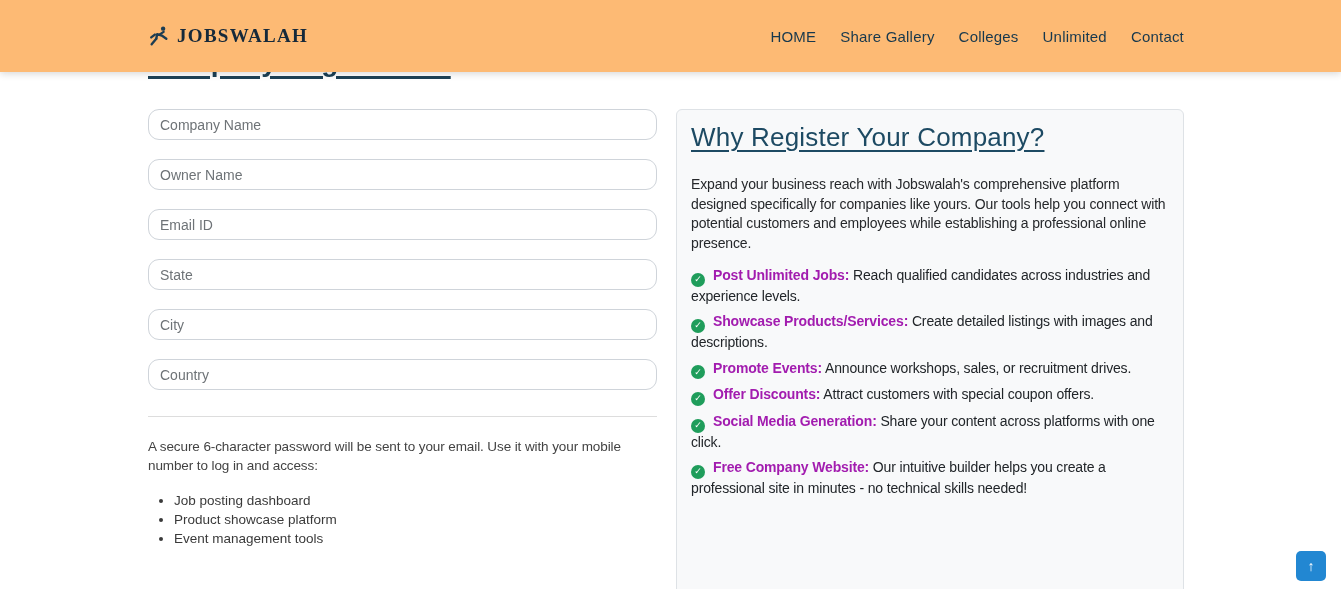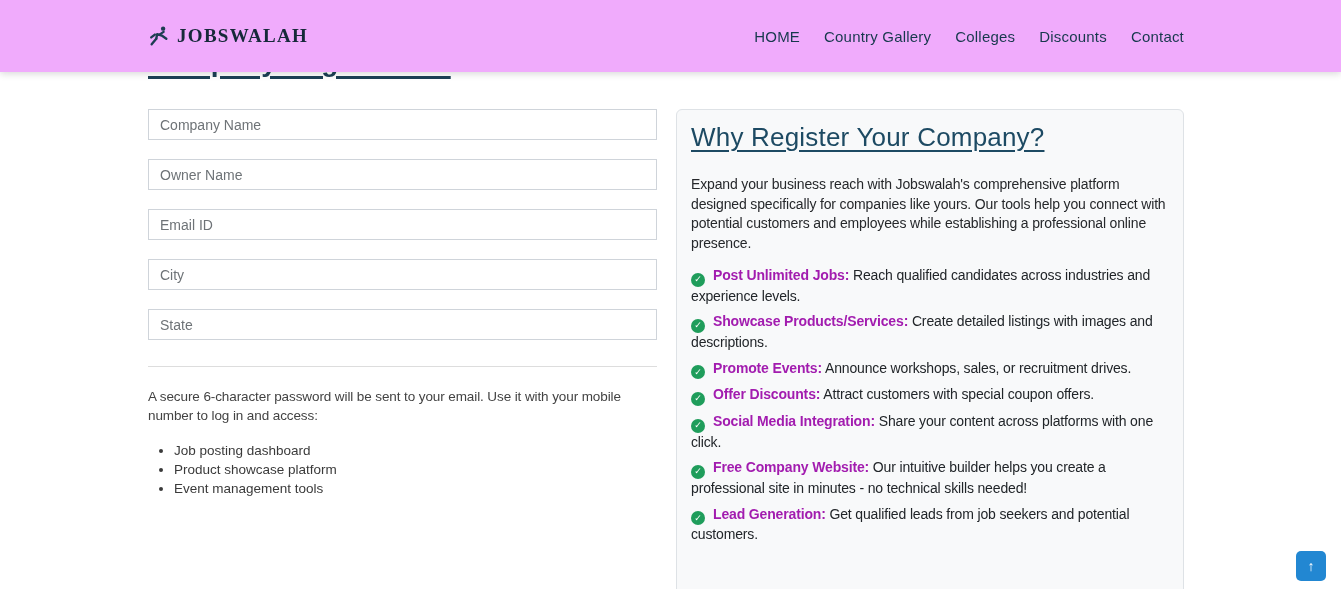--- a/index.html
+++ b/index.html
@@ -4,21 +4,21 @@
 <style>
   html,body{margin:0;padding:0;}
   body{
     width:1341px;height:589px;position:relative;overflow:hidden;
     background:#ffffff;
     font-family:"Liberation Sans","DejaVu Sans",sans-serif;
   }
   
   .navbar{
     position:absolute;top:0;left:0;width:1341px;height:72px;
-    background:#f0abfc;z-index:10;
+    background:#fdba74;z-index:10;
     box-shadow:0 2px 7px rgba(0,0,0,.15);
     display:flex;align-items:center;box-sizing:border-box;
     padding:0 157px 0 148px;justify-content:space-between;
   }
   .brand{display:flex;align-items:center;gap:7px;cursor:pointer;text-decoration:none;}
   .brand-text{
     font-family:"Liberation Serif","DejaVu Serif",serif;
     font-weight:700;font-size:19px;letter-spacing:1.3px;color:#16293a;
   }
   .nav{display:flex;gap:24px;align-items:center;}
@@ -29,21 +29,21 @@
   .page-heading{
     position:absolute;left:148px;top:46px;z-index:1;margin:0;
     font-size:28px;font-weight:600;color:#1c4156;letter-spacing:.2px;
     text-decoration:underline;text-decoration-thickness:2.5px;text-underline-offset:5px;
     white-space:nowrap;
   }
   
   .form-col{position:absolute;left:148px;top:109px;width:509px;z-index:2;}
   .form-col input{
     display:block;width:100%;box-sizing:border-box;height:31px;margin-bottom:19px;
-    border:1px solid #cfd4da;border-radius:0;padding:0 11px;
+    border:1px solid #cfd4da;border-radius:11px;padding:0 11px;
     font-size:14px;color:#333;background:#fff;outline:none;
     font-family:"Liberation Sans","DejaVu Sans",sans-serif;
   }
   .form-col input::placeholder{color:#6e7377;opacity:1;}
   .divider{border:none;border-top:1px solid #dddddd;margin:26px 0 0 0;}
   .note{
     margin:20px 0 16px 0;font-size:13.5px;line-height:19px;color:#434343;letter-spacing:-.1px;
   }
   .access-list{
     margin:14px 0 0 0;padding-left:26px;font-size:13.5px;line-height:19px;color:#3a3a3a;
@@ -93,33 +93,34 @@
         <path d="M9 15l1-5 5 1.5 5 3.5"></path>
         <path d="M12.5 10.5L17 7.5"></path>
         <path d="M3.5 13.5l4-3"></path>
       </g>
       <circle cx="16.5" cy="4" r="2.4" fill="#1d3d52"></circle>
     </svg>
     <span class="brand-text">JOBSWALAH</span>
   </a>
   <nav class="nav">
     <a>HOME</a>
-    <a>Country Gallery</a>
+    <a>Share Gallery</a>
     <a>Colleges</a>
-    <a>Discounts</a>
+    <a>Unlimited</a>
     <a>Contact</a>
   </nav>
 </header>
 
 <section class="form-col">
   <input type="text" placeholder="Company Name" style="">
   <input type="text" placeholder="Owner Name" style="">
   <input type="text" placeholder="Email ID" style="">
+  <input type="text" placeholder="State" style="">
   <input type="text" placeholder="City" style="">
-  <input type="text" placeholder="State" style="">
+  <input type="text" placeholder="Country" style="">
   <hr class="divider">
   <p class="note">A secure 6-character password will be sent to your email. Use it with your mobile number to log in and access:</p>
   <ul class="access-list">
     <li>Job posting dashboard</li>
     <li>Product showcase platform</li>
     <li>Event management tools</li>
   </ul>
 </section>
 
 <aside class="why-panel">
@@ -132,25 +133,22 @@
   <div class="benefit">
     <span class="check">✓</span><b>Showcase Products/Services:</b> <span>Create detailed listings with images and descriptions.</span>
   </div>
   <div class="benefit">
     <span class="check">✓</span><b>Promote Events:</b> <span>Announce workshops, sales, or recruitment drives.</span>
   </div>
   <div class="benefit">
     <span class="check">✓</span><b>Offer Discounts:</b> <span>Attract customers with special coupon offers.</span>
   </div>
   <div class="benefit">
-    <span class="check">✓</span><b>Social Media Integration:</b> <span>Share your content across platforms with one click.</span>
+    <span class="check">✓</span><b>Social Media Generation:</b> <span>Share your content across platforms with one click.</span>
   </div>
   <div class="benefit">
     <span class="check">✓</span><b>Free Company Website:</b> <span>Our intuitive builder helps you create a professional site in minutes - no technical skills needed!</span>
-  </div>
-  <div class="benefit">
-    <span class="check">✓</span><b>Lead Generation:</b> <span>Get qualified leads from job seekers and potential customers.</span>
   </div>
 </aside>
 
 <button class="scroll-top">
   <span>↑</span>
 </button>
 
 </body></html>

